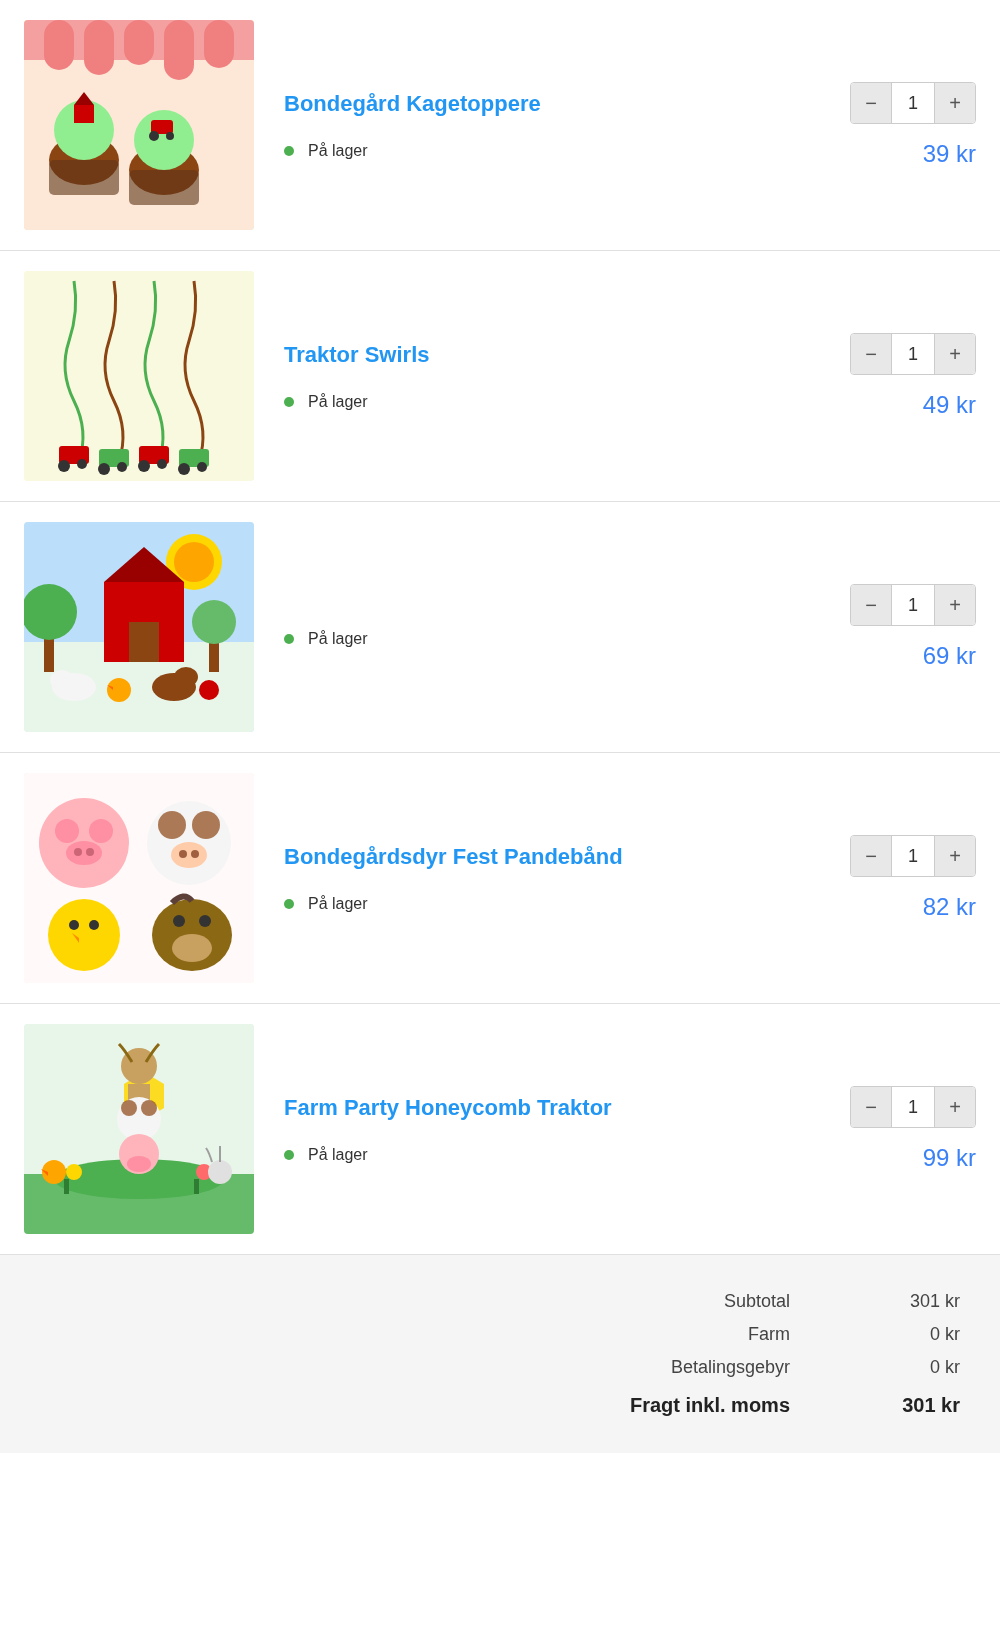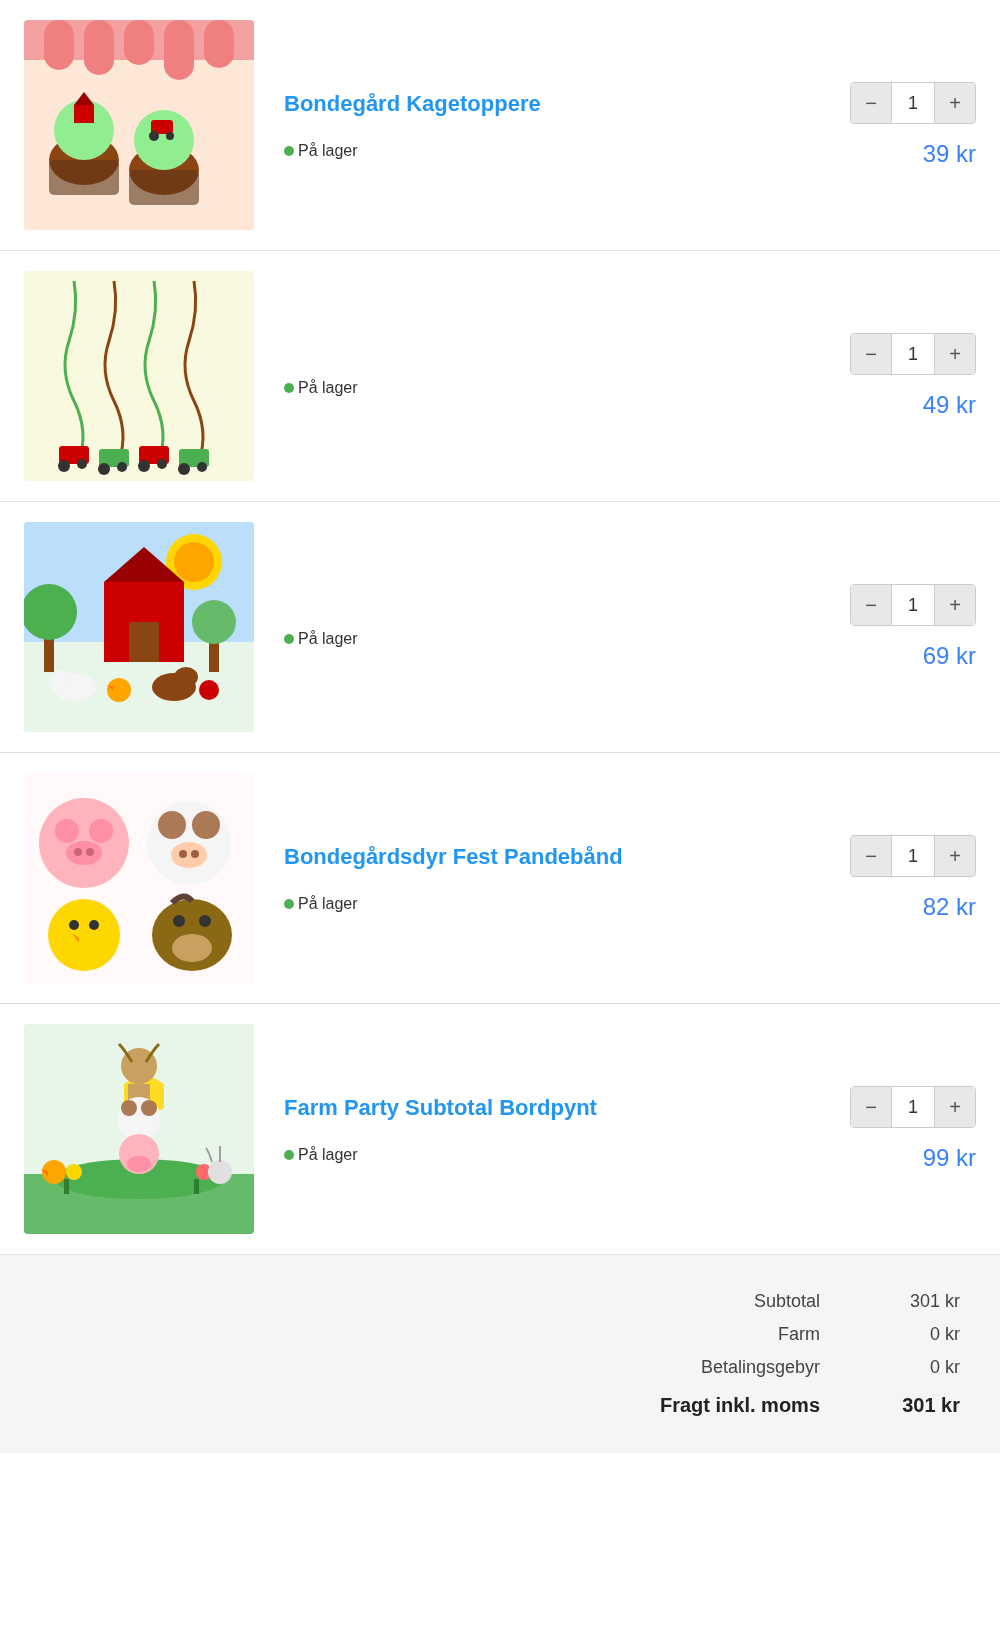--- a/index.html
+++ b/index.html
@@ -51,21 +51,21 @@
       font-size: 22px;
       font-weight: 600;
       line-height: 1.3;
       margin-bottom: 10px;
       cursor: pointer;
     }
 
     .item-stock {
       display: flex;
       align-items: center;
-      gap: 4px;
+      gap: 14px;
       font-size: 16px;
       color: #333;
       font-weight: 500;
       margin-top: 24px;
     }
 
     .stock-dot {
       width: 10px;
       height: 10px;
       background: #4CAF50;
@@ -124,21 +124,21 @@
     }
 
     .summary-section {
       background: #f5f5f5;
       padding: 30px 40px 30px 200px;
     }
 
     .summary-row {
       display: flex;
       justify-content: flex-end;
-      gap: 60px;
+      gap: 90px;
       padding: 6px 0;
       font-size: 18px;
       color: #444;
     }
 
     .summary-row.total {
       font-weight: 700;
       font-size: 20px;
       color: #222;
       margin-top: 4px;
@@ -240,20 +240,21 @@
         <circle cx="98" cy="196" r="5" fill="#333"></circle>
         <rect x="115" y="175" width="30" height="18" rx="3" fill="#cc0000"></rect>
         <circle cx="120" cy="195" r="6" fill="#333"></circle>
         <circle cx="138" cy="193" r="5" fill="#333"></circle>
         <rect x="155" y="178" width="30" height="18" rx="3" fill="#4CAF50"></rect>
         <circle cx="160" cy="198" r="6" fill="#333"></circle>
         <circle cx="178" cy="196" r="5" fill="#333"></circle>
       </svg>
     </div>
     <div class="item-details">
+      <div class="item-name">Traktor Swirls</div>
       <div class="item-stock">
         <span class="stock-dot"></span>
         <span>På lager</span>
       </div>
     </div>
     <div class="item-right">
       <div class="quantity-control">
         <button class="qty-btn">−</button>
         <input class="qty-value" type="text" value="1" style="">
         <button class="qty-btn">+</button>
@@ -390,21 +391,21 @@
 
         <circle cx="30" cy="148" r="12" fill="#FFA500"></circle>
         <polygon points="24,148 17,145 24,152" fill="#FF6600"></polygon>
 
         <circle cx="196" cy="148" r="12" fill="#e0e0e0"></circle>
         <path d="M188,138 Q185,128 182,124" fill="none" stroke="#9E9E9E" stroke-width="2"></path>
         <path d="M196,138 Q196,126 196,122" fill="none" stroke="#9E9E9E" stroke-width="2"></path>
       </svg>
     </div>
     <div class="item-details">
-      <div class="item-name">Farm Party Subtotal Bordpynt</div>
+      <div class="item-name">Farm Party Honeycomb Traktor</div>
       <div class="item-stock">
         <span class="stock-dot"></span>
         <span>På lager</span>
       </div>
     </div>
     <div class="item-right">
       <div class="quantity-control">
         <button class="qty-btn">−</button>
         <input class="qty-value" type="text" value="1" style="">
         <button class="qty-btn">+</button>

